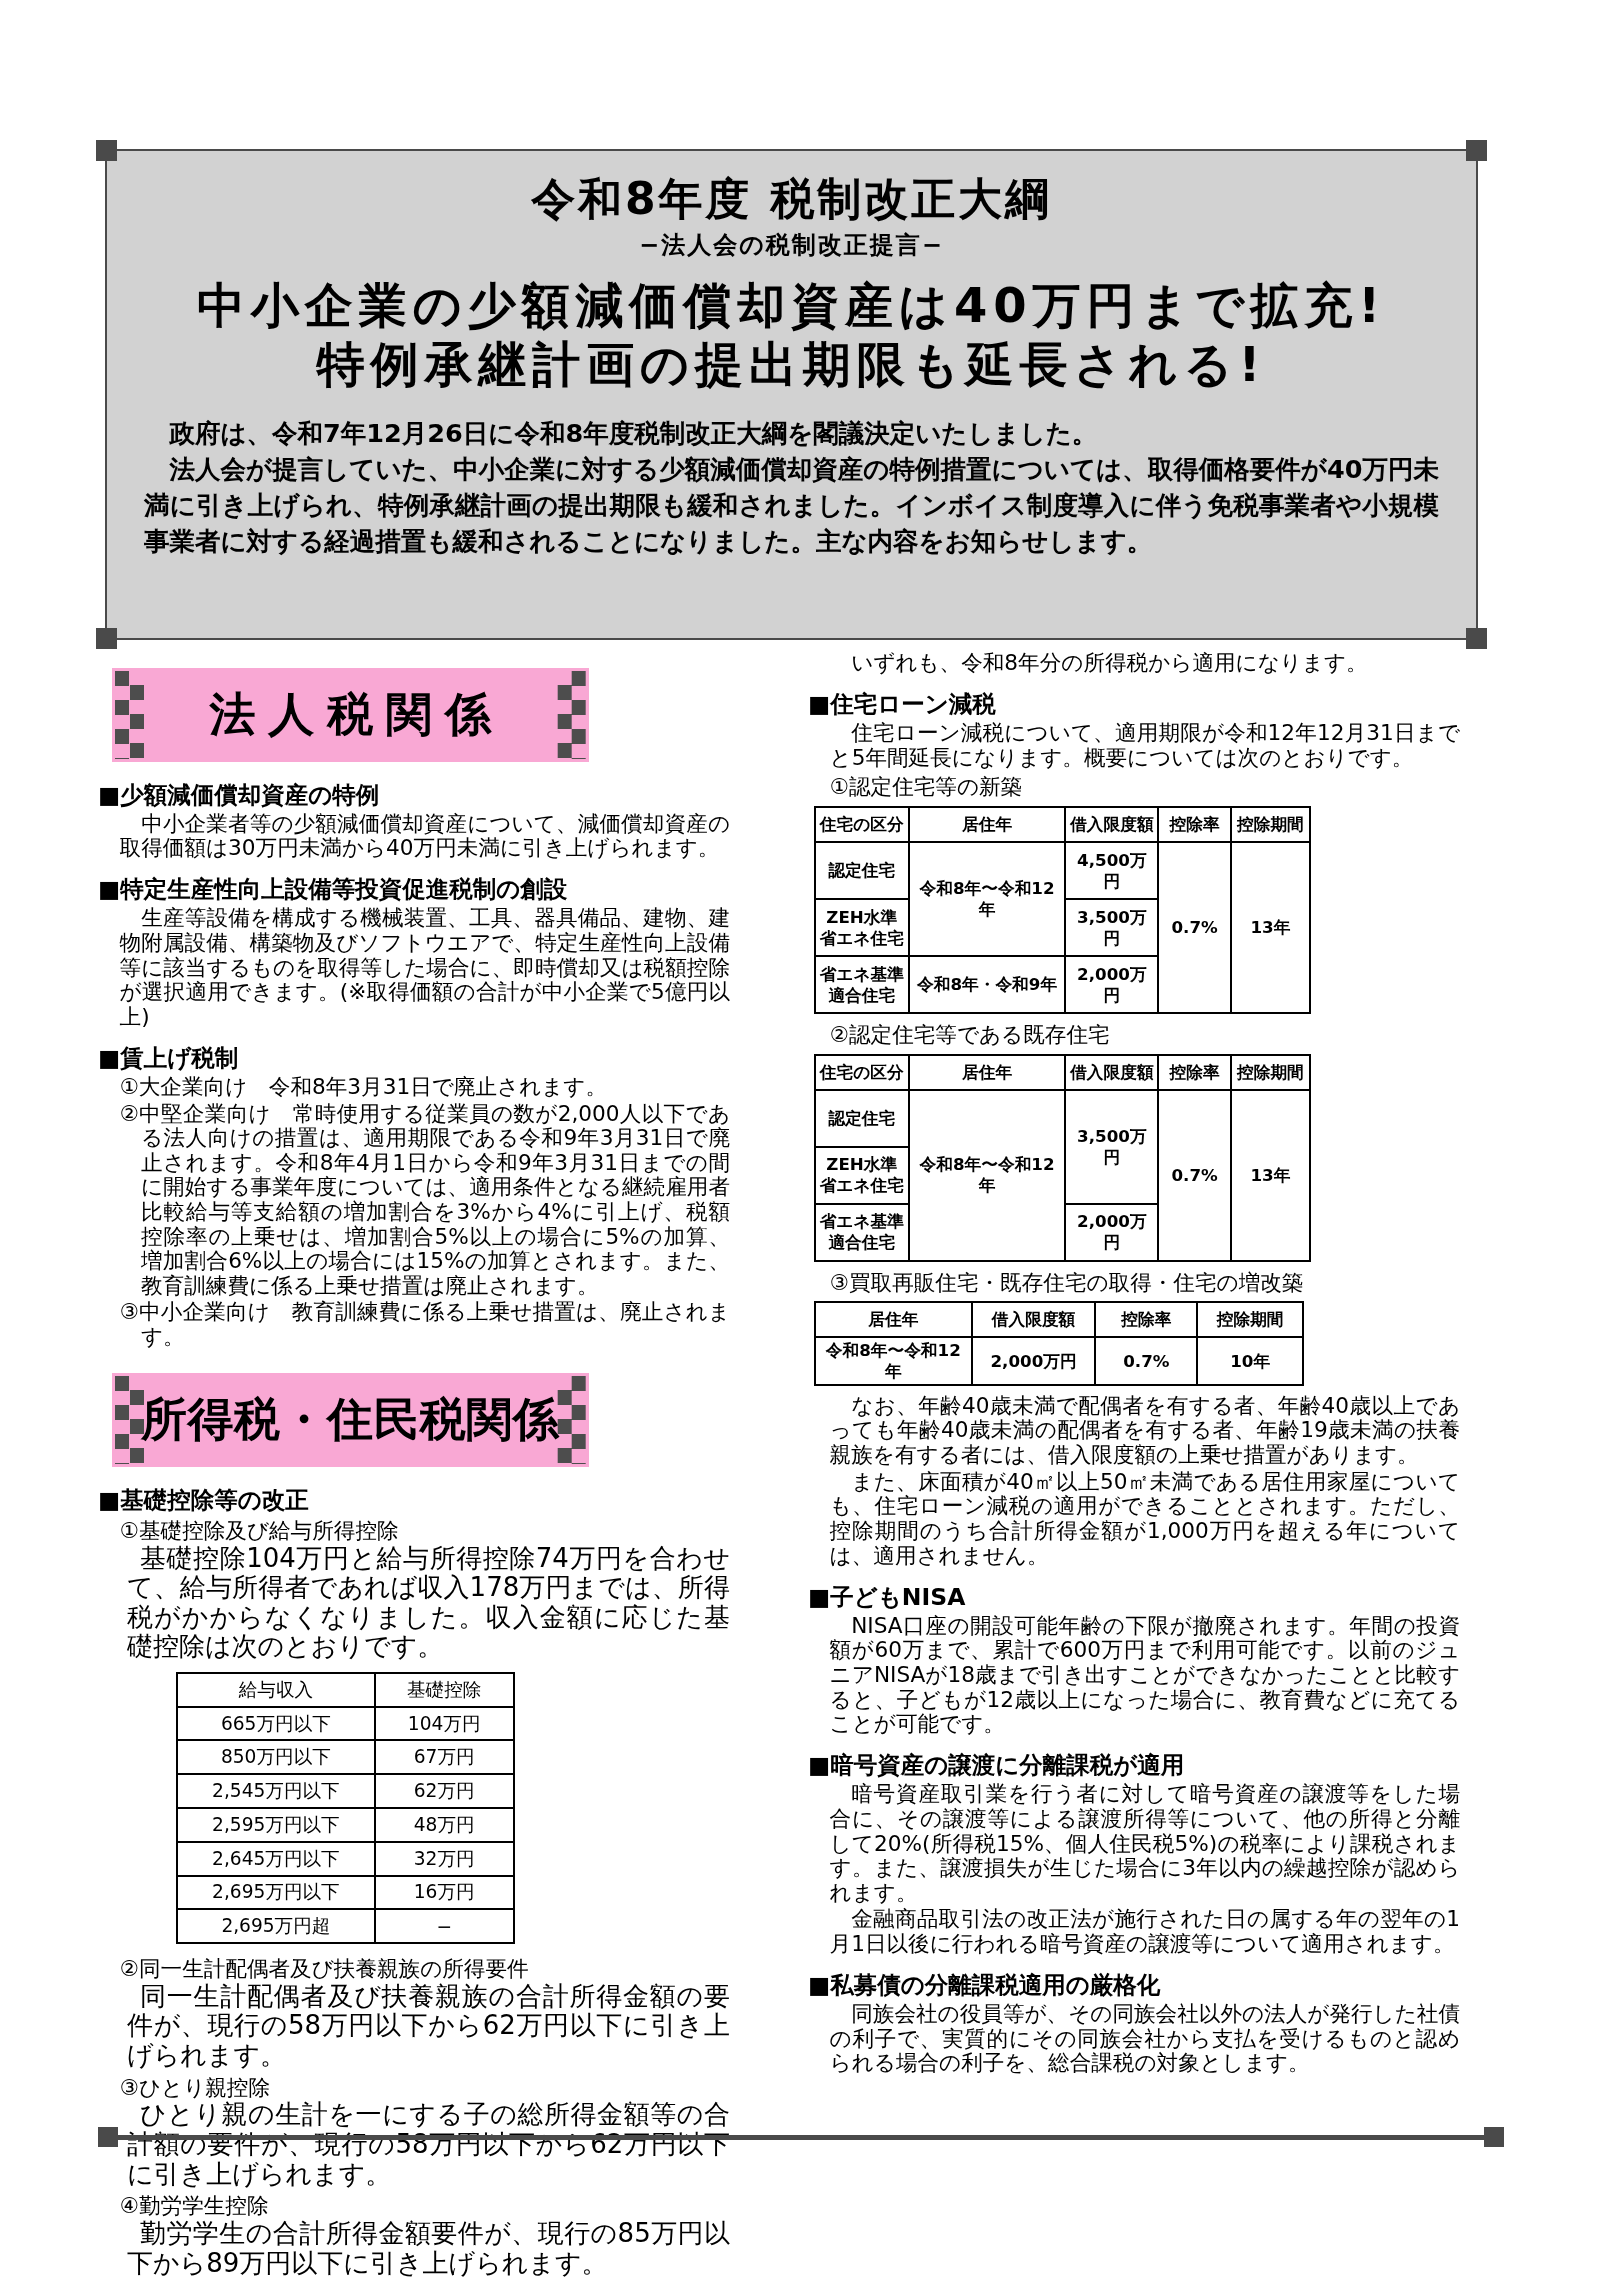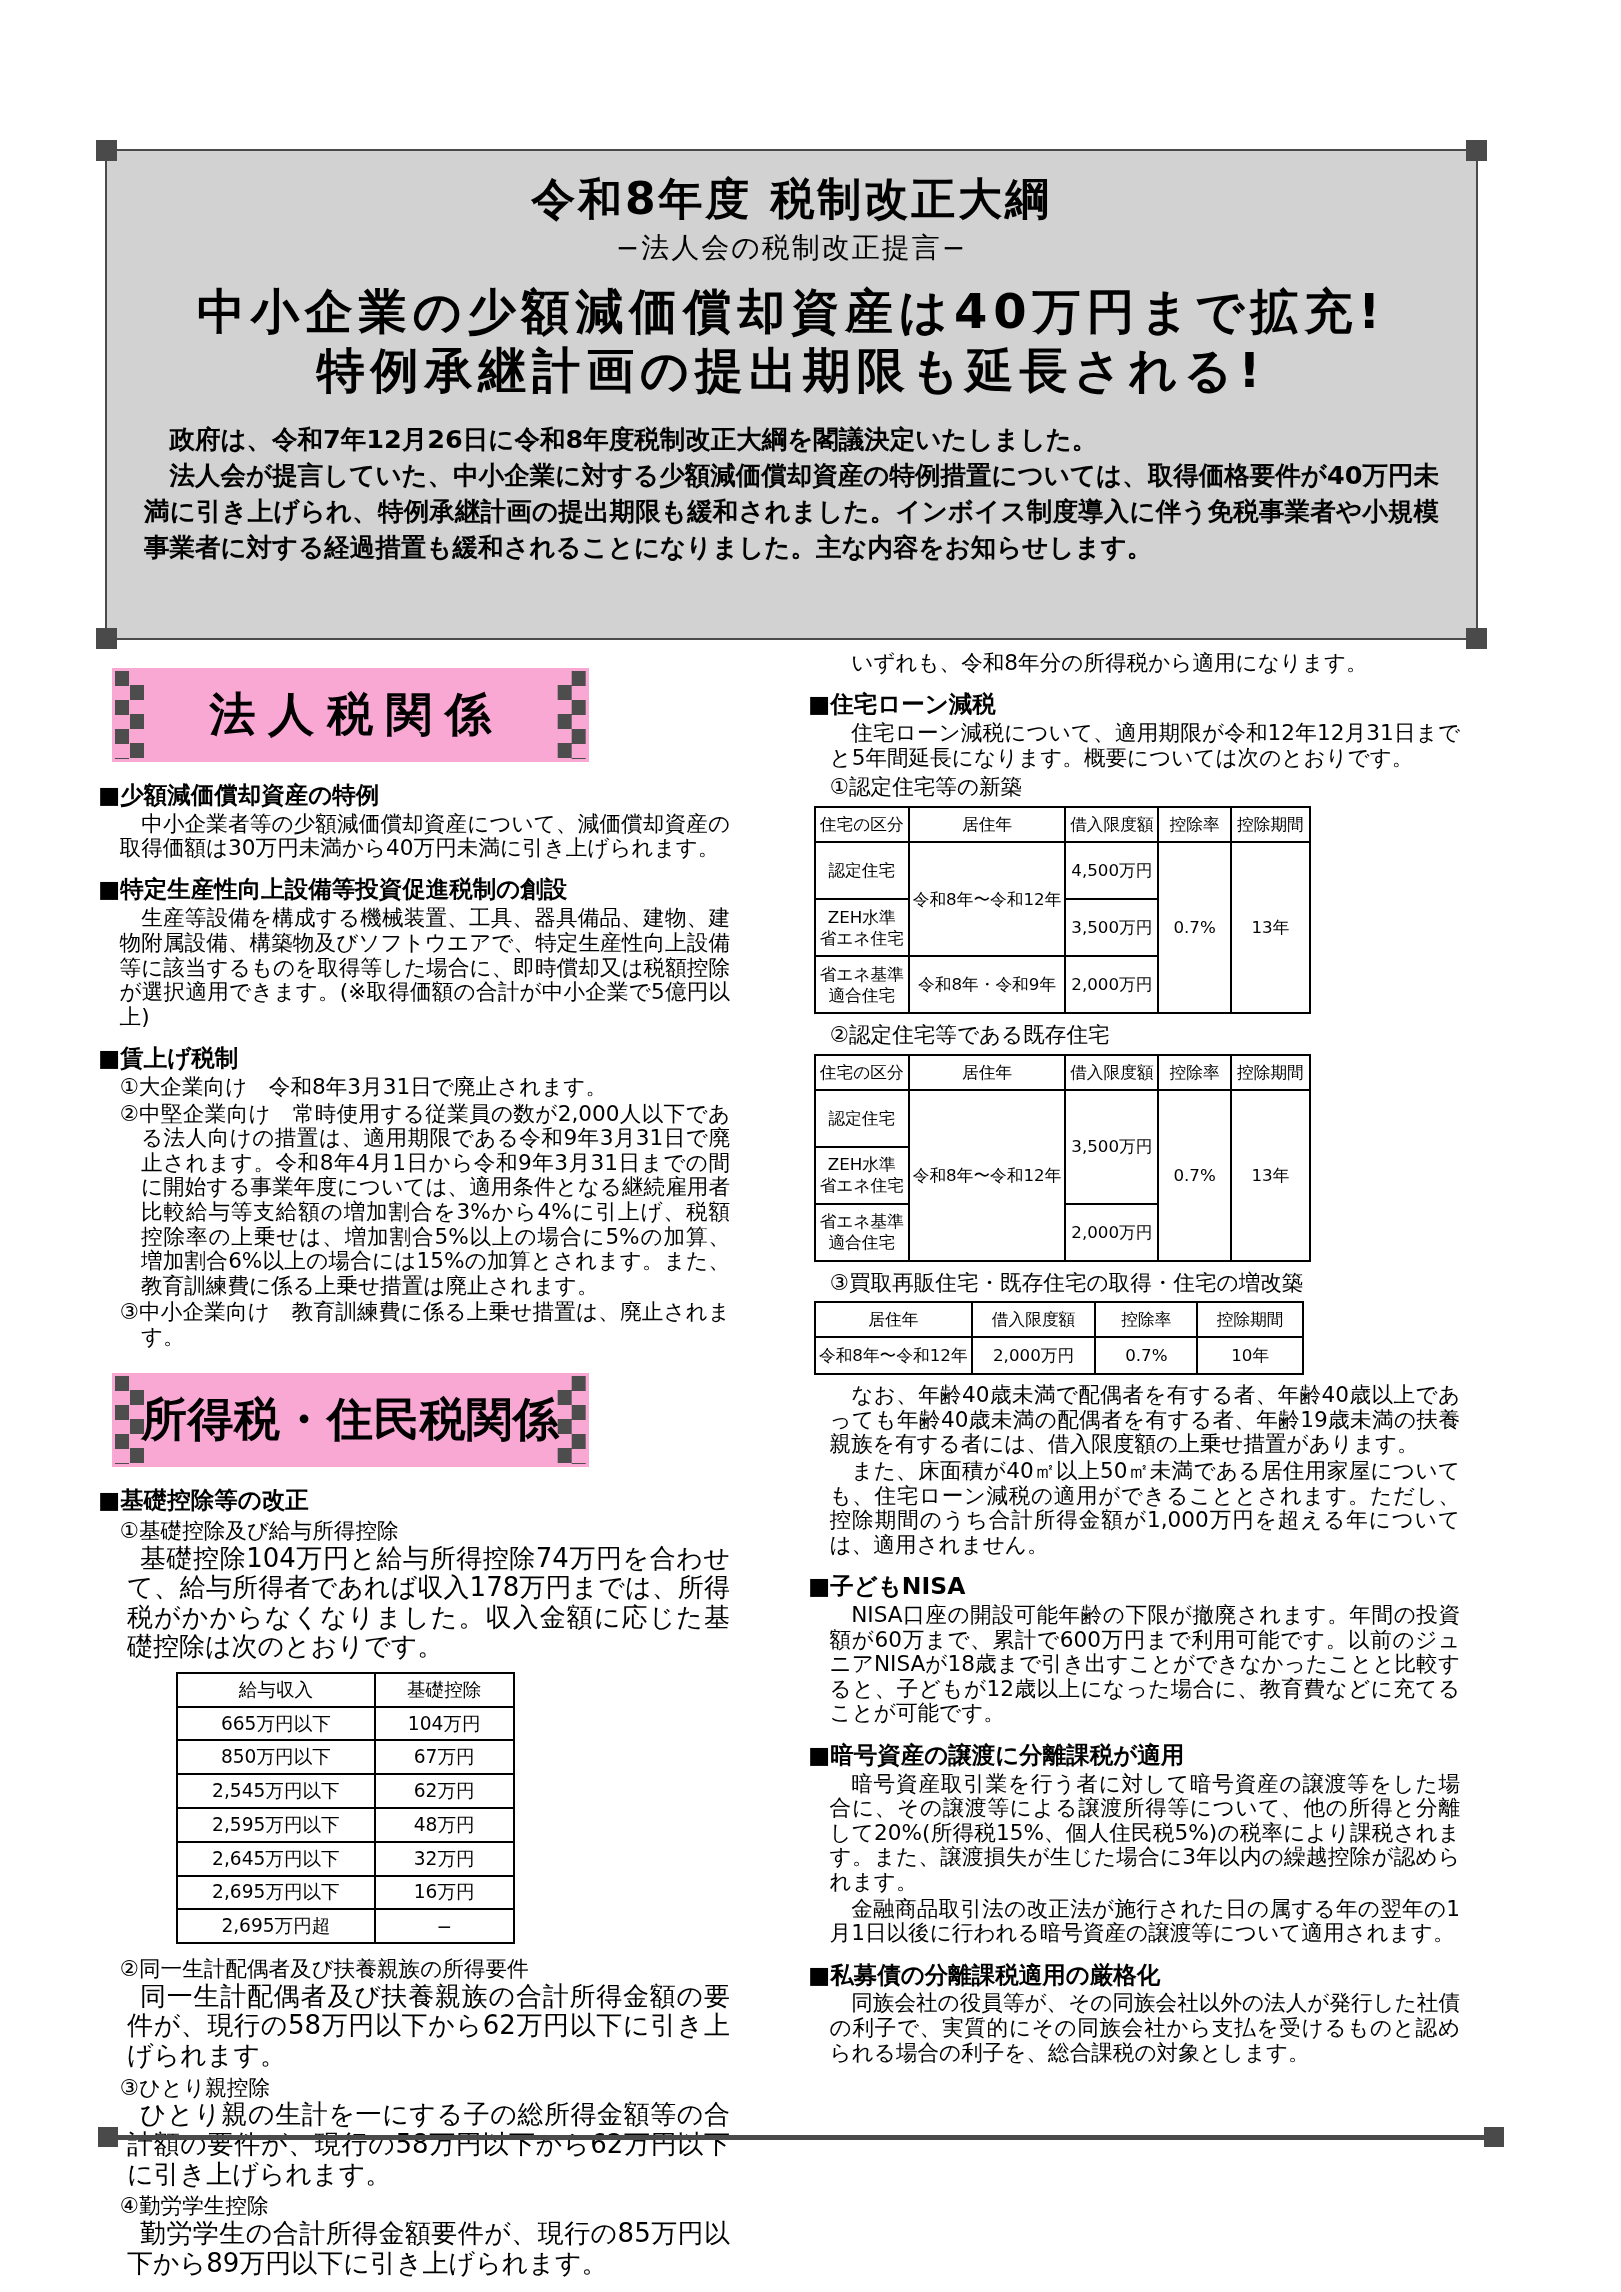--- a/index.html
+++ b/index.html
@@ -5,21 +5,21 @@
   html,body{margin:0;padding:0;background:#fff;}
   body{width:1621px;height:2293px;font-family:"DejaVu Sans","Liberation Sans",sans-serif;color:#000;}
   .page{position:relative;width:1621px;height:2293px;overflow:hidden;background:#fff;}
 
   
   .header-box{position:absolute;left:105px;top:149px;width:1373px;height:491px;box-sizing:border-box;
     background:#d2d2d2;border:2.9px solid #4a4a4a;text-align:center;}
   .corner{position:absolute;width:20.6px;height:20.6px;background:#4a4a4a;}
   .tl{left:-10.8px;top:-10.8px}.tr{right:-10.8px;top:-10.8px}.bl{left:-10.8px;bottom:-10.8px}.br{right:-10.8px;bottom:-10.8px}
   .hb-title{margin:23.5px 0 0;font-size:44px;font-weight:700;letter-spacing:2.9px;line-height:1.1;text-align:center;}
-  .hb-subtitle{margin-top:5.9px;font-size:28px;font-weight:400;letter-spacing:2px;}
+  .hb-subtitle{margin-top:5.9px;font-size:24px;font-weight:700;letter-spacing:2px;}
   .hb-headline{font-size:48px;font-weight:700;letter-spacing:5.9px;line-height:1.22;}
   .hl1{margin-top:15.7px;}
   .hb-intro{margin:0;padding:0 37px;font-size:25.5px;font-weight:600;line-height:1.42;text-align:justify;text-indent:1em;}
   .in1{margin-top:21px;}
 
   
   .col{position:absolute;}
   .col-left{left:98px;top:668px;width:632px;}
   .col-right{left:808px;top:651px;width:652px;}
 
@@ -43,21 +43,21 @@
   .subbody{margin:0 0 2px;font-size:26px;line-height:1.14;text-align:justify;margin-left:29px;text-indent:.5em;}
 
   
   .dtable{border-collapse:collapse;margin:9.8px 0 11.8px 78px;padding-left:44px;}
   .dtable th,.dtable td{border:2px solid #000;font-size:18.6px;font-weight:400;text-align:center;padding:2.9px 5.9px;height:23.5px;}
   .dtable .c1{width:184px;}
   .dtable .c2{width:125px;}
 
   
   .htable{border-collapse:collapse;margin:5.9px 0 7.8px 5.9px;}
-  .htable th,.htable td{border:2px solid #000;font-size:16.7px;font-weight:400;text-align:center;
+  .htable th,.htable td{border:2px solid #000;font-size:16.7px;font-weight:700;text-align:center;
     vertical-align:middle;padding:2px 2.9px;line-height:1.25;}
   .htable th{height:29px;}
   .htable td{height:51px;}
   .htable.short td{height:31px;}
   .hc1{width:86px;}.hc2{width:149px;}.hc3{width:85px;}.hc4{width:65px;}.hc5{width:71px;}
   .tc1{width:149px;}.tc2{width:116px;}.tc3{width:94px;}.tc4{width:98px;}
   .pre{white-space:pre-line;}
 
   
   .footer-rule{position:absolute;left:100px;top:2135px;width:1402px;height:4.9px;background:#4a4a4a;}

